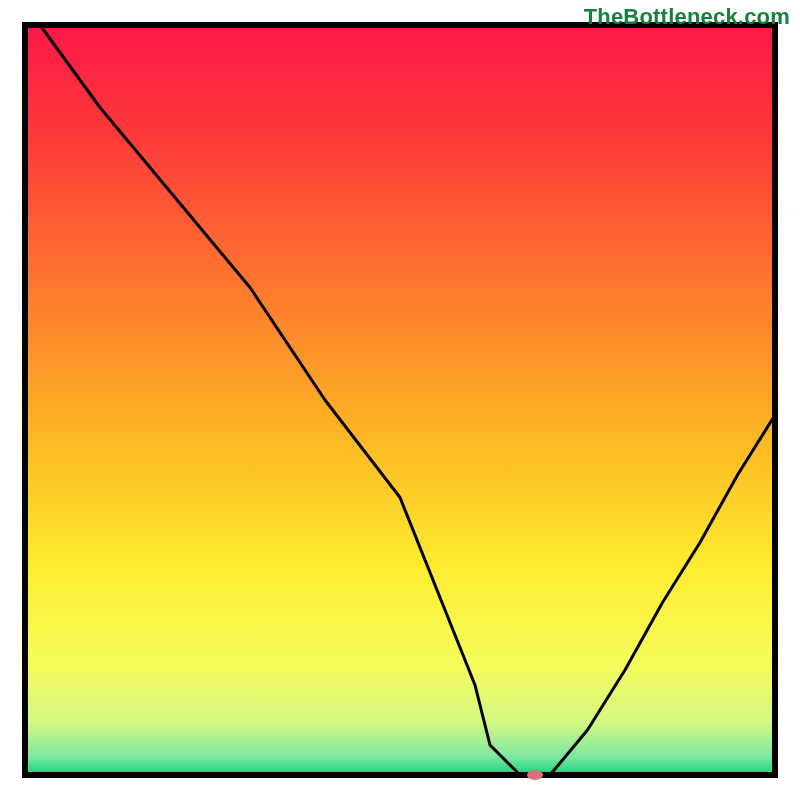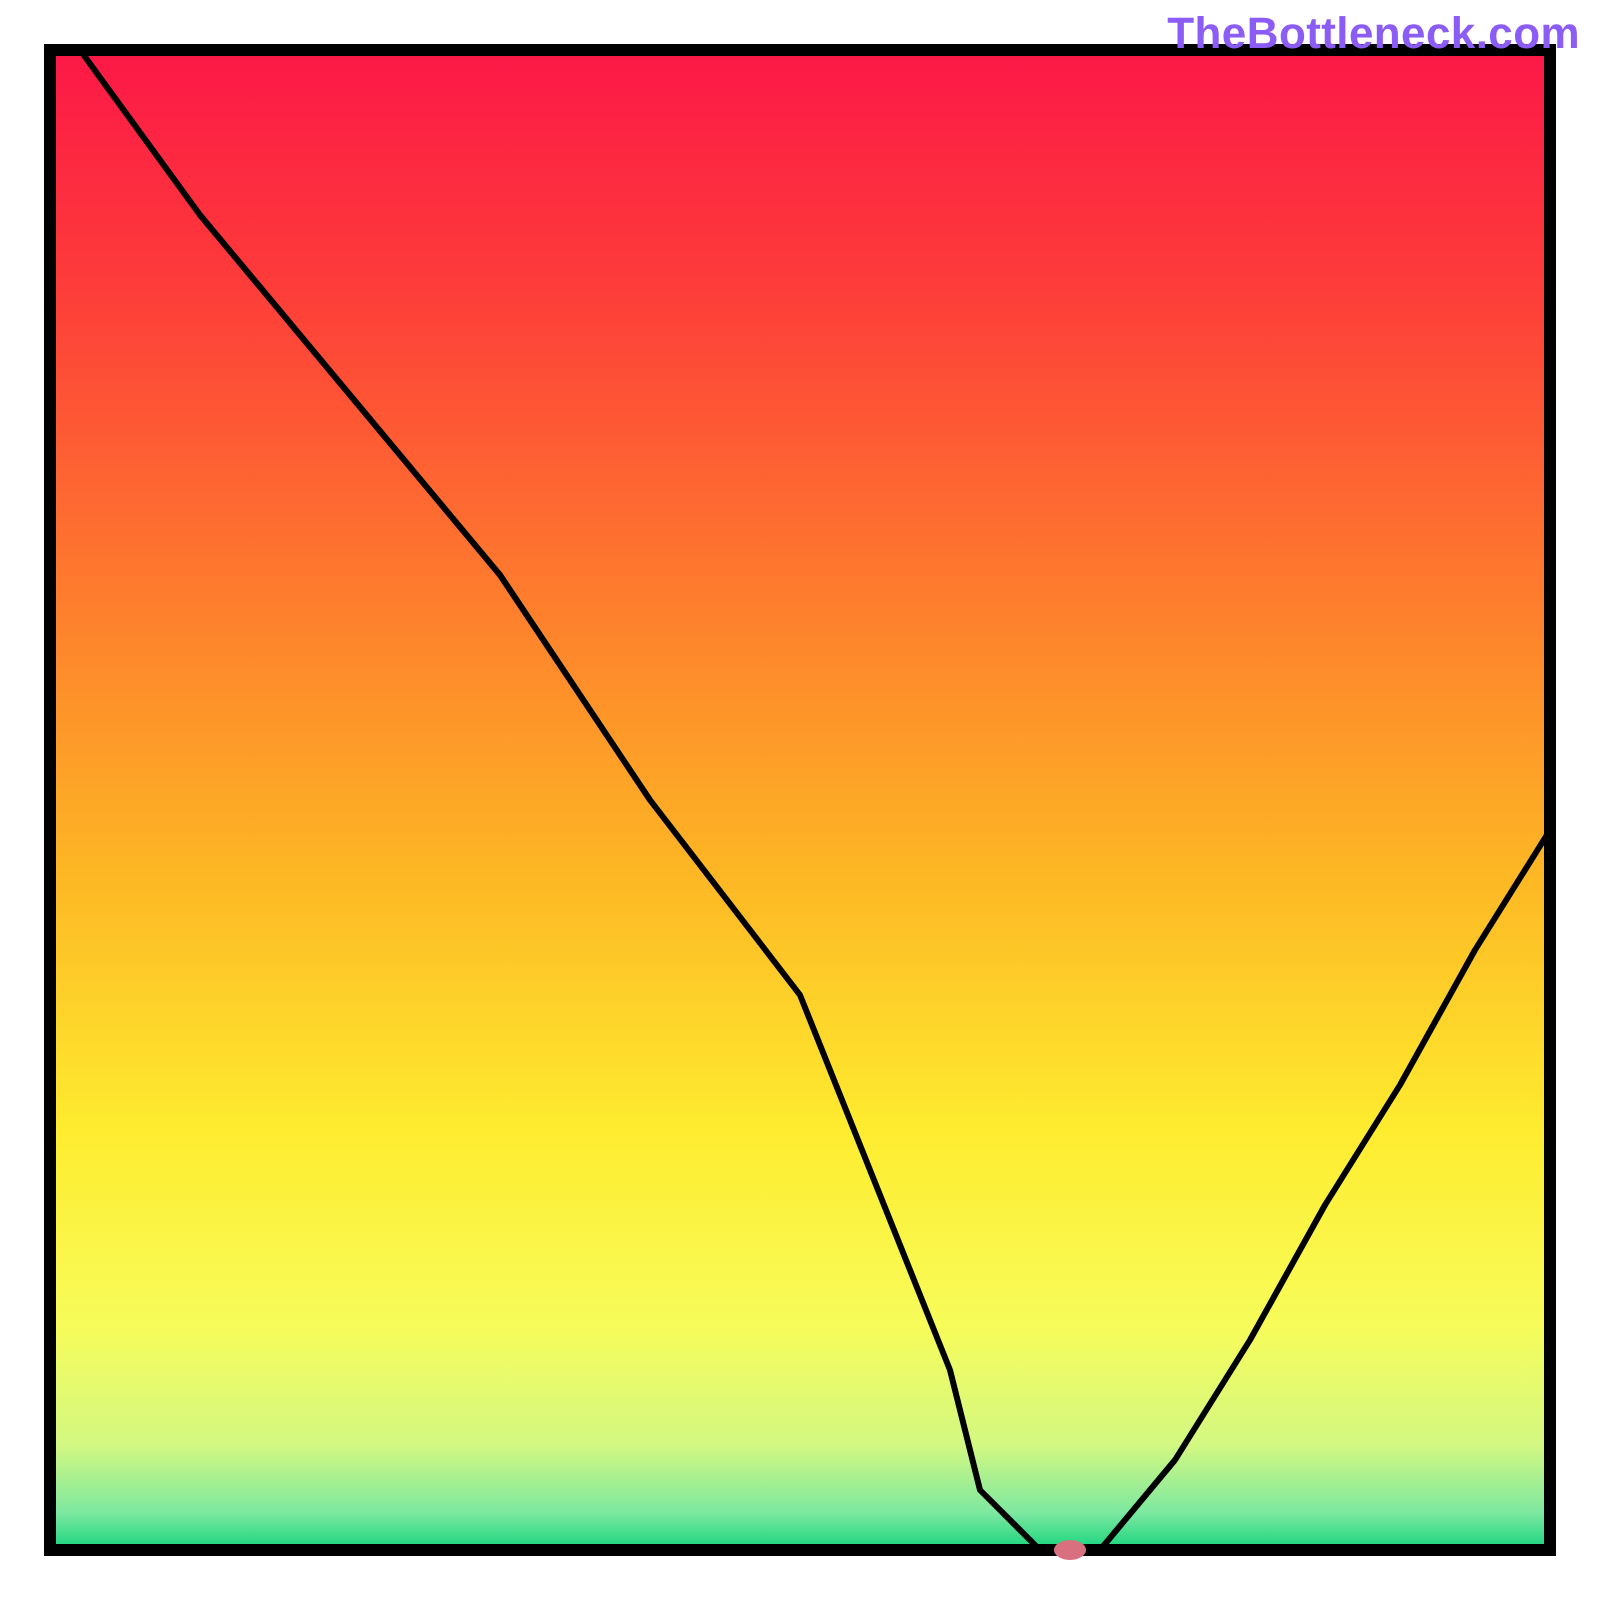--- a/index.html
+++ b/index.html
@@ -14,21 +14,21 @@
     position: relative;
     width: 800px;
     height: 800px;
   }
   .watermark {
     position: absolute;
     top: 4px;
     right: 10px;
     font-size: 22px;
     font-weight: 600;
-    color: #8b5cf6;
+    color: #15803d;
     letter-spacing: 0.2px;
     text-align: right;
   }
   svg {
     display: block;
   }
 </style>
 </head>
 <body>
 

